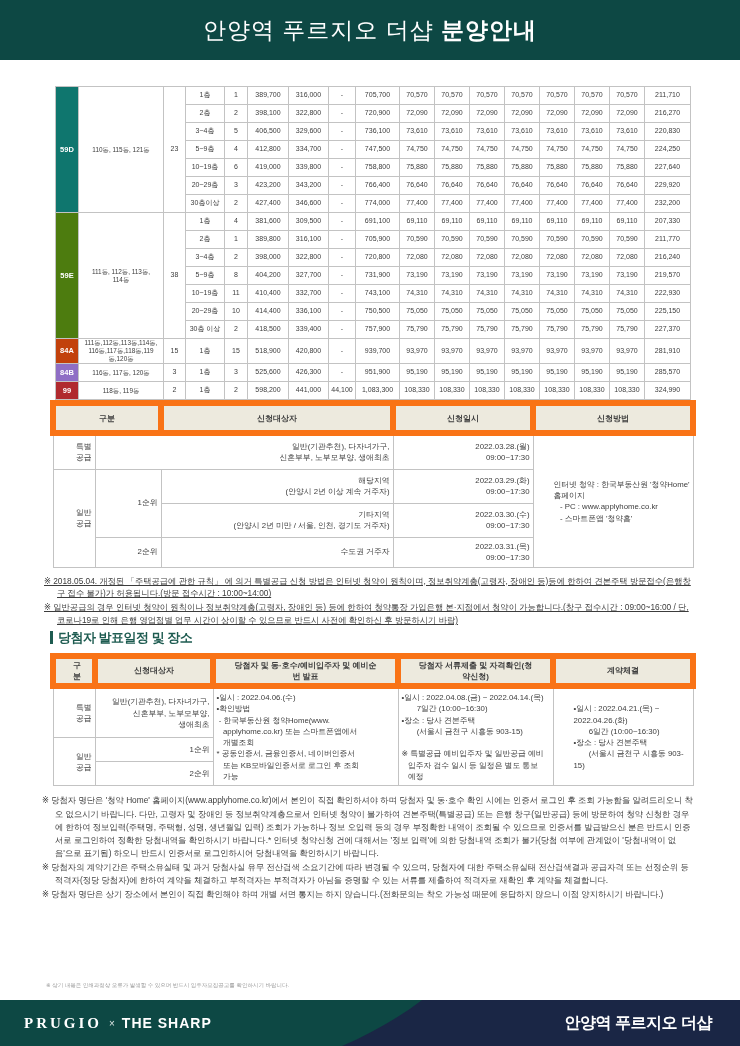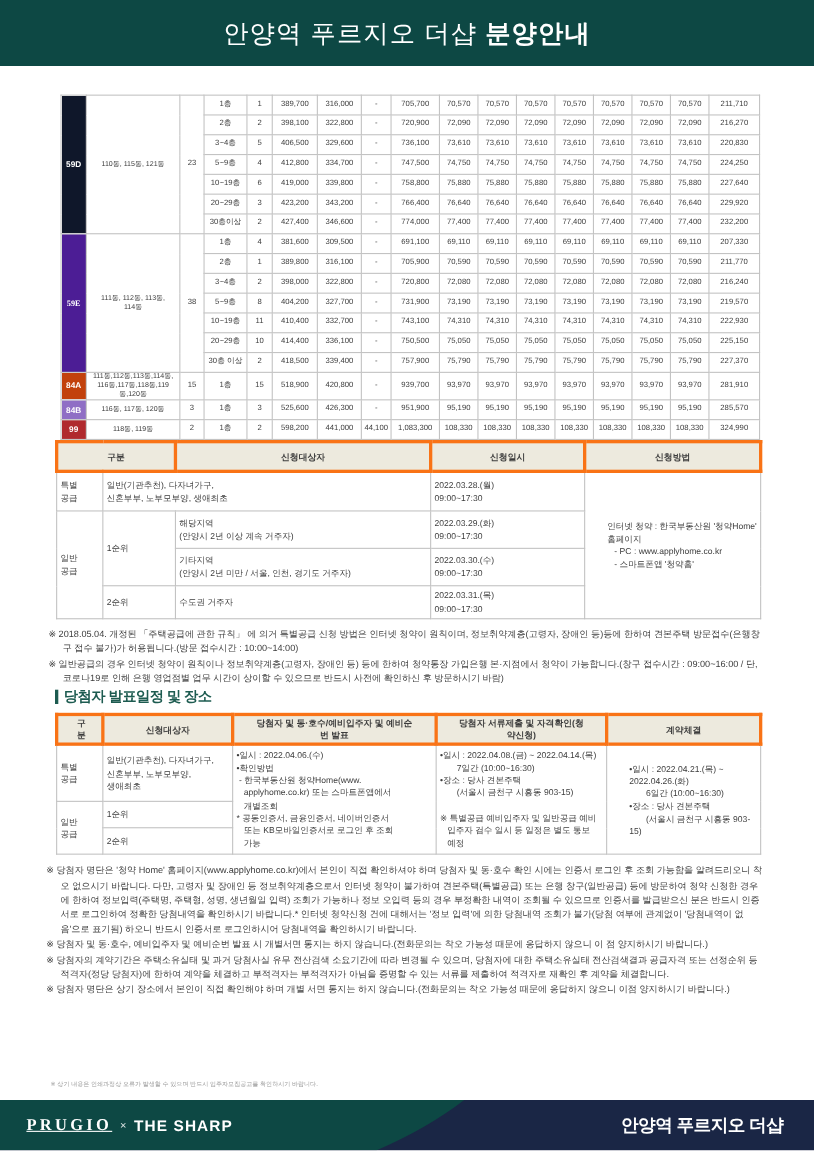--- a/index.html
+++ b/index.html
@@ -19,41 +19,41 @@
   .ptable td.badge{color:#fff;font-weight:700;font-size:7.5px;border-color:#c3c3c3;}
   .ptable td.dong{font-size:6.4px;}
   .ptable tr.tall td{height:24px;}
 
   
   .sect{margin:18px 0 6px 50px;display:flex;align-items:center;}
   .sect .bar{width:3px;height:13px;background:#1d5b50;margin-right:5px;}
   .sect .st{color:#1d5b50;font-weight:700;font-size:13px;letter-spacing:-0.5px;}
 
   .stable{width:640px;margin-left:50px;table-layout:fixed;border-top:2px solid #8a8a8a;}
-  .stable th{background:#edeade;border:3px solid #f97316;font-size:8px;font-weight:600;
+  .stable th{background:#edeade;border:6px solid #f97316;font-size:8px;font-weight:600;
              color:#3c3c3c;height:22px;padding:1px 17px;}
   .stable td{border:1px solid #c3c3c3;font-size:7.8px;line-height:1.45;color:#3c3c3c;
-             text-align:left;vertical-align:middle;padding:3px 3px;white-space:pre-line;}
+             text-align:right;vertical-align:middle;padding:3px 3px;white-space:pre-line;}
   .stable td.left{text-align:left;white-space:pre-wrap;vertical-align:top;}
   .stable td.mid{vertical-align:middle;padding-left:20px;}
 
-  .notes{width:648px;margin:7px 0 0 44px;font-size:8.3px;line-height:1.55;color:#3c3c3c;}
+  .notes{width:648px;margin:7px 0 0 44px;font-size:8.3px;line-height:1.55;color:#3c3c3c;text-decoration:underline;}
   .notes .n{padding-left:13px;text-indent:-13px;margin-bottom:1px;}
 
   .foots{width:652px;margin:8px 0 0 42px;font-size:8.3px;line-height:1.58;color:#3c3c3c;}
   .foots .n{padding-left:13px;text-indent:-13px;margin-bottom:1px;}
 
   .tiny{position:absolute;left:46px;top:982px;font-size:5.5px;color:#9a9a9a;}
 
   
   .footer{position:absolute;left:0;bottom:0;width:740px;height:46px;background:#1a2645;}
   .footer svg{position:absolute;left:0;top:0;}
   .brand{position:absolute;left:24px;top:0;height:46px;display:flex;align-items:center;color:#fff;}
   .brand .p{font-family:"Liberation Serif","DejaVu Serif",serif;font-weight:700;
-            font-size:15px;letter-spacing:3px;text-decoration:underline;}
+            font-size:15px;letter-spacing:3px;}
   .brand .x{font-size:10px;margin:0 7px;opacity:.85;}
   .brand .s{font-weight:700;font-size:14px;letter-spacing:1px;}
   .project{position:absolute;right:28px;top:0;height:46px;display:flex;align-items:center;
            color:#fff;font-weight:700;font-size:16px;letter-spacing:-0.5px;}
 </style>
 </head>
 <body>
 
 <div class="page">
 
@@ -76,21 +76,21 @@
         <col style="width:35px">
         <col style="width:35px">
       <col style="width:35px">
         <col style="width:35px">
         <col style="width:35px">
         <col style="width:35px">
       <col style="width:46px">
     </colgroup>
     <tbody id="price-body">
         <tr>
-          <td rowspan="7" class="badge" style="background: #0f172a;">59D</td>
+          <td rowspan="7" class="badge" style="background: #0f766e;">59D</td>
           <td rowspan="7" class="dong">110동, 115동, 121동</td>
           <td rowspan="7">23</td>
           <td>1층</td>
           <td>1</td>
           <td>389,700</td>
           <td>316,000</td>
           <td>-</td>
           <td>705,700</td>
           <td>70,570</td>
           <td>70,570</td>
@@ -191,21 +191,21 @@
           <td>77,400</td>
           <td>77,400</td>
           <td>77,400</td>
           <td>77,400</td>
           <td>77,400</td>
           <td>77,400</td>
           <td>77,400</td>
           <td>232,200</td>
         </tr>
         <tr>
-          <td rowspan="7" class="badge" style="background: #4c1d95; font-family: Liberation Serif, serif;">59E</td>
+          <td rowspan="7" class="badge" style="background: #4d7c0f;">59E</td>
           <td rowspan="7" class="dong">111동, 112동, 113동,
 114동</td>
           <td rowspan="7">38</td>
           <td>1층</td>
           <td>4</td>
           <td>381,600</td>
           <td>309,500</td>
           <td>-</td>
           <td>691,100</td>
           <td>69,110</td>
@@ -488,21 +488,20 @@
         <td>1순위</td>
       </tr>
       <tr style="height:24px">
         <td>2순위</td>
       </tr>
     </tbody>
   </table>
 
   <div class="foots">
     <div class="n">※ 당첨자 명단은 '청약 Home' 홈페이지(www.applyhome.co.kr)에서 본인이 직접 확인하셔야 하며 당첨자 및 동·호수 확인 시에는 인증서 로그인 후 조회 가능함을 알려드리오니 착오 없으시기 바랍니다. 다만, 고령자 및 장애인 등 정보취약계층으로서 인터넷 청약이 불가하여 견본주택(특별공급) 또는 은행 창구(일반공급) 등에 방문하여 청약 신청한 경우에 한하여 정보입력(주택명, 주택형, 성명, 생년월일 입력) 조회가 가능하나 정보 오입력 등의 경우 부정확한 내역이 조회될 수 있으므로 인증서를 발급받으신 분은 반드시 인증서로 로그인하여 정확한 당첨내역을 확인하시기 바랍니다.* 인터넷 청약신청 건에 대해서는 '정보 입력'에 의한 당첨내역 조회가 불가(당첨 여부에 관계없이 '당첨내역이 없음'으로 표기됨) 하오니 반드시 인증서로 로그인하시어 당첨내역을 확인하시기 바랍니다.</div>
-    <div class="n">※ 당첨자 및 동·호수, 예비입주자 및 예비순번 발표 시 개별서면 통지는 하지 않습니다.(전화문의는 착오 가능성 때문에 응답하지 않으니 이 점 양지하시기 바랍니다.)</div>
     <div class="n">※ 당첨자의 계약기간은 주택소유실태 및 과거 당첨사실 유무 전산검색 소요기간에 따라 변경될 수 있으며, 당첨자에 대한 주택소유실태 전산검색결과 공급자격 또는 선정순위 등 적격자(정당 당첨자)에 한하여 계약을 체결하고 부적격자는 부적격자가 아님을 증명할 수 있는 서류를 제출하여 적격자로 재확인 후 계약을 체결합니다.</div>
     <div class="n">※ 당첨자 명단은 상기 장소에서 본인이 직접 확인해야 하며 개별 서면 통지는 하지 않습니다.(전화문의는 착오 가능성 때문에 응답하지 않으니 이점 양지하시기 바랍니다.)</div>
   </div>
 
   <div class="tiny">※ 상기 내용은 인쇄과정상 오류가 발생할 수 있으며 반드시 입주자모집공고를 확인하시기 바랍니다.</div>
 
   <div class="footer">
     <svg width="740" height="46" viewBox="0 0 740 46">
       <rect x="0" y="0" width="740" height="46" fill="#1a2645"></rect>
       <path d="M0 0 H422 C400 17 372 33 342 46 H0 Z" fill="#0d4844"></path>

